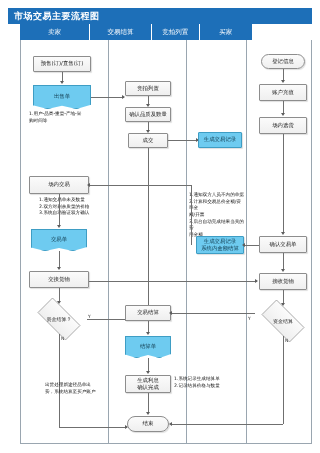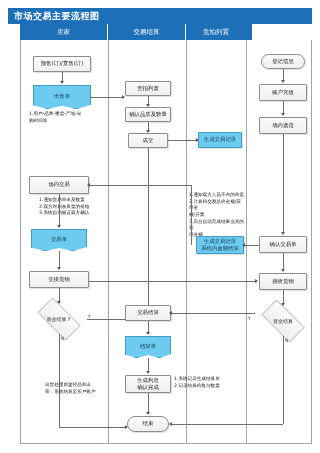--- a/index.html
+++ b/index.html
@@ -92,20 +92,21 @@
 <body>
 
 <div id="root">
 
   <div class="titlebar">市场交易主要流程图</div>
 
   <div class="lane-head-row">
     <div class="lane-head" style="width:88px">卖家</div>
     <div class="lane-head" style="width:78px">交易结算</div>
     <div class="lane-head" style="width:60px">竞拍列置</div>
+    <div class="lane-head" style="width:66px">买家</div>
   </div>
 
   <div class="board">
 
     <div class="lane-sep" style="left:87px"></div>
     <div class="lane-sep" style="left:165px"></div>
     <div class="lane-sep" style="left:225px"></div>
 
     <div class="node proc" style="left:12px;top:16px;width:58px;height:16px">预售(订)/直售(订)</div>
 

